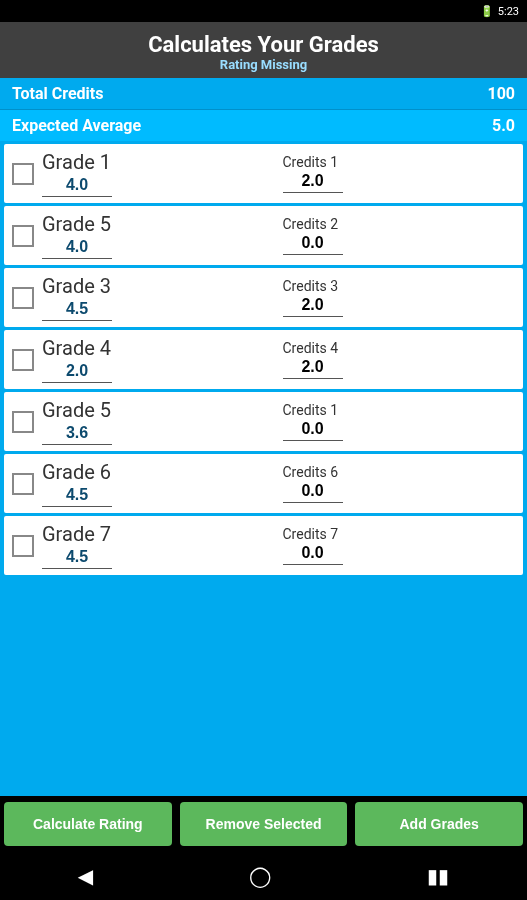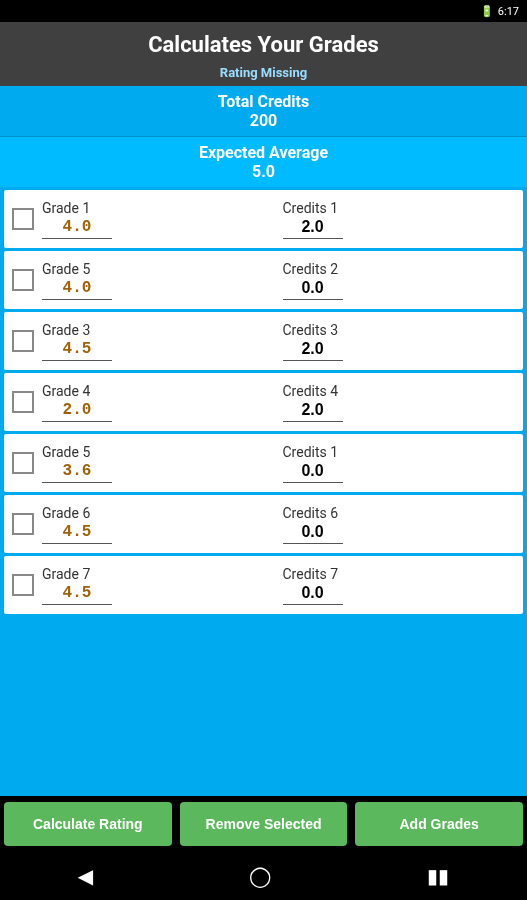--- a/index.html
+++ b/index.html
@@ -37,31 +37,30 @@
     }
     .header-title {
       color: white;
       font-size: 22px;
       font-weight: bold;
     }
     .header-subtitle {
       color: #99DDFF;
       font-size: 13px;
       font-weight: bold;
-      margin-top: 8px;
+      margin-top: 0;
     }
 
     
     .summary-row {
       background: #00AAEE;
       display: flex;
       align-items: center;
       padding: 6px 12px;
       flex-shrink: 0;
-      flex-direction: column;
     }
     .summary-row.alt {
       background: #00BBFF;
     }
     .summary-label {
       color: white;
       font-size: 16px;
       font-weight: bold;
       flex: 1;
     }
@@ -110,36 +109,35 @@
       border-color: #4CAF50;
     }
 
     .grade-label-group {
       display: flex;
       flex-direction: column;
       flex: 1;
       min-width: 80px;
     }
     .grade-label {
-      font-size: 14px;
+      font-size: 20px;
       color: #333;
       font-weight: normal;
     }
     .grade-input-line {
       border: none;
       border-bottom: 1px solid #555;
       width: 70px;
       font-size: 16px;
       font-weight: bold;
-      color: #a16207;
+      color: #0c4a6e;
       text-align: center;
       outline: none;
       background: transparent;
       padding: 2px 0;
-      font-family: Liberation Mono, monospace;
     }
 
     .credits-label-group {
       display: flex;
       flex-direction: column;
       flex: 1;
       min-width: 80px;
       margin-left: 8px;
     }
     .credits-label {
@@ -194,31 +192,31 @@
       font-size: 20px;
       cursor: pointer;
       padding: 8px 20px;
     }
   </style>
 </head>
 <body>
 
 <div class="status-bar">
   <span class="status-bar-text">🔋</span>
-  <span class="status-bar-text" style="margin-left:4px;">6:17</span>
+  <span class="status-bar-text" style="margin-left:4px;">5:23</span>
 </div>
 
 <div class="header">
   <div class="header-title">Calculates Your Grades</div>
   <div class="header-subtitle">Rating Missing</div>
 </div>
 
 <div class="summary-row">
   <span class="summary-label">Total Credits</span>
-  <span class="summary-value">200</span>
+  <span class="summary-value">100</span>
 </div>
 <div class="divider"></div>
 
 <div class="summary-row alt">
   <span class="summary-label">Expected Average</span>
   <span class="summary-value">5.0</span>
 </div>
 
 <div class="grades-container" id="grades-container">
 <div class="grade-row">

